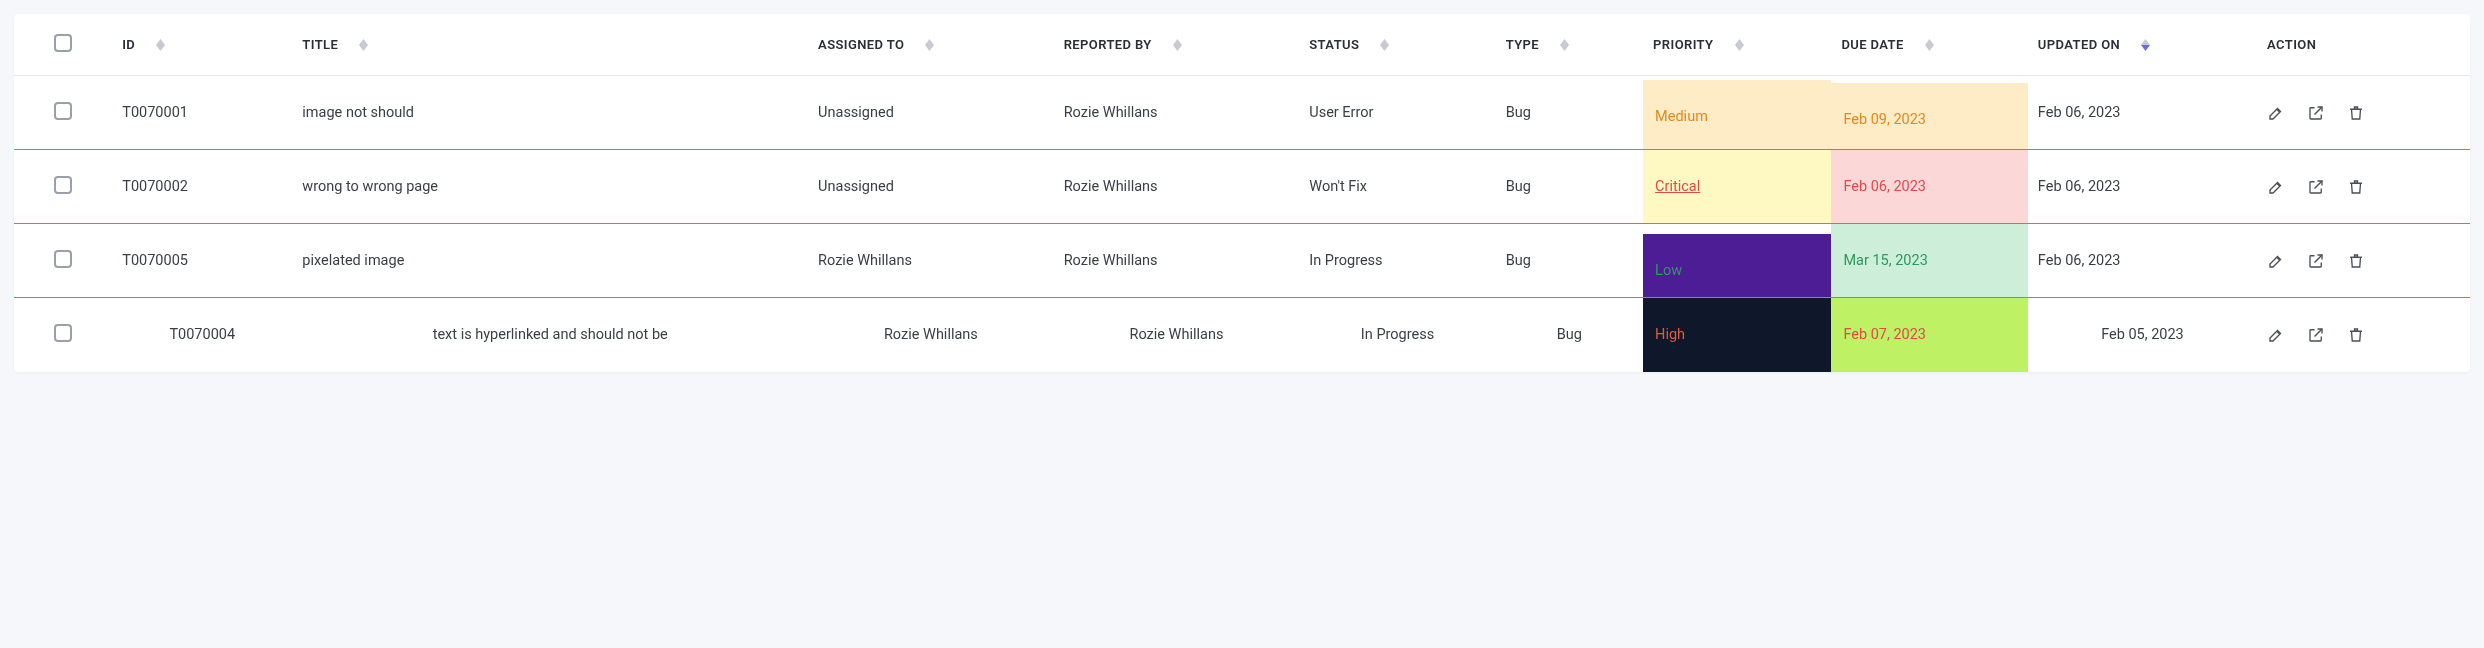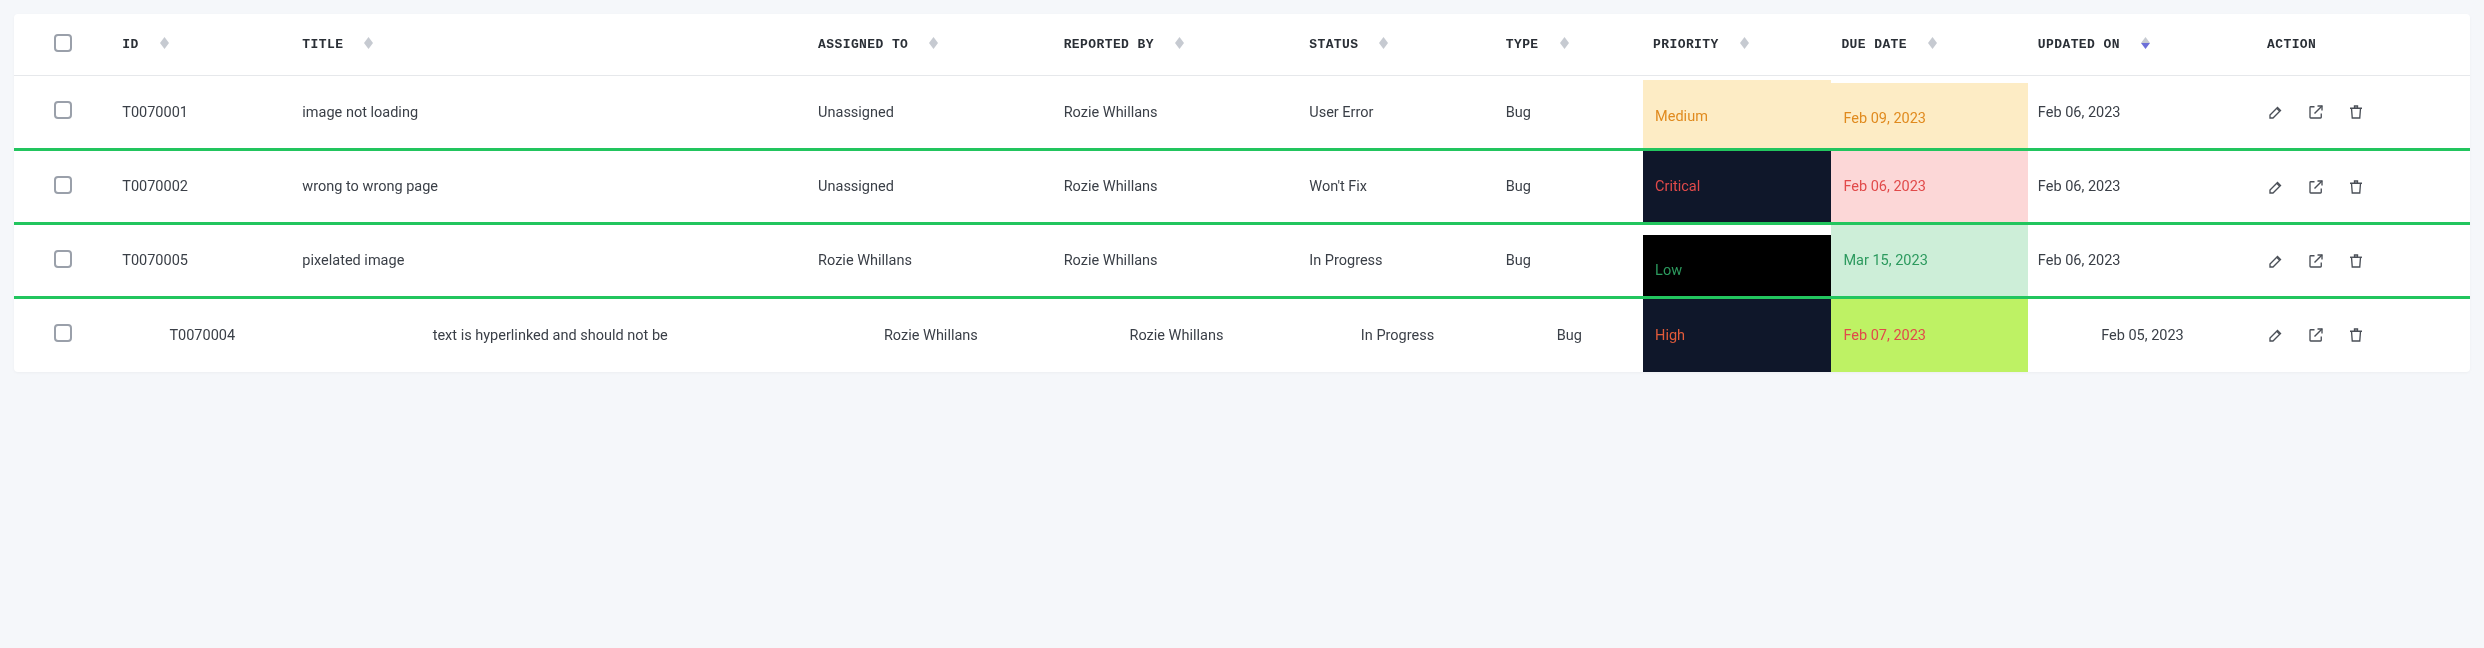--- a/index.html
+++ b/index.html
@@ -29,21 +29,21 @@
     letter-spacing: 0.4px;
     color: #2a2f36;
     padding: 20px 10px;
     border-bottom: 1px solid #e6e8eb;
     white-space: nowrap;
     text-transform: uppercase;
   }
   tbody td {
     padding: 0 10px;
     height: 74px;
-    border-bottom: 3px solid #22c55e;
+    border-bottom: 1px solid #22c55e;
     font-size: 14.5px;
     color: #3a3f47;
     vertical-align: middle;
   }
   tbody tr:last-child td { border-bottom: none; text-align: center; }
 
   
   col.c-check   { width: 60px; }
   col.c-id      { width: 110px; }
   col.c-title   { width: 315px; }
@@ -51,23 +51,22 @@
   col.c-report  { width: 150px; }
   col.c-status  { width: 120px; }
   col.c-type    { width: 90px; }
   col.c-prio    { width: 115px; }
   col.c-due     { width: 120px; }
   col.c-updated { width: 140px; }
   col.c-action  { width: 130px; }
 
   .th-inner {
     display: flex;
-    align-items: flex-start;
+    align-items: center;
     gap: 17px;
-    font-family: Liberation Mono, monospace;
   }
   .sort-icons {
     display: inline-flex;
     flex-direction: column;
     justify-content: center;
     line-height: 0;
     margin-left: 4px;
   }
   .sort-icons svg { display: block; }
   .sort-up   { fill: #c6cad1; }
@@ -77,22 +76,22 @@
   .checkbox {
     width: 18px;
     height: 18px;
     border: 2px solid #9aa0aa;
     border-radius: 4px;
     display: inline-block;
     background: #fff;
     cursor: pointer;
   }
   .prio-medium  { background: #fdecc5; color: #e08a1e; margin-top: 8px; }
-  .prio-critical{ background: #0f172a; color: #e14a4a; }
-  .prio-low     { background: #000000; color: #2c9a5e; margin-top: 20px; }
+  .prio-critical{ background: #fef9c3; color: #e14a4a; text-decoration: underline; }
+  .prio-low     { background: #4c1d95; color: #2c9a5e; margin-top: 20px; }
   .prio-high    { background: #0f172a; color: #e25b3a; }
 
   .due-medium   { background: #fdecc5; color: #e08a1e; margin-top: 13px; }
   .due-critical { background: #fcd7d7; color: #e14a4a; }
   .due-low      { background: #cdeed8; color: #2c9a5e; }
   .due-high     { background: #bef264; color: #e14a4a; }
 
   td.no-pad { padding: 0; }
   td.no-pad .cell-pad { padding: 0 12px; height: 100%; display: flex; align-items: center; }
 
@@ -258,21 +257,21 @@
         <span class="th-inner">
           <span>ACTION</span>
         </span>
       </th>
     </tr>
   </thead>
   <tbody id="tbody">
         <tr>
           <td class="center"><span class="checkbox"></span></td>
           <td><span>T0070001</span></td>
-          <td><span>image not loading</span></td>
+          <td><span>image not should</span></td>
           <td><span>Unassigned</span></td>
           <td><span>Rozie Whillans</span></td>
           <td><span>User Error</span></td>
           <td><span>Bug</span></td>
           <td class="no-pad">
             <div class="cell-pad prio-medium">
               <span>Medium</span>
             </div>
           </td>
           <td class="no-pad">

